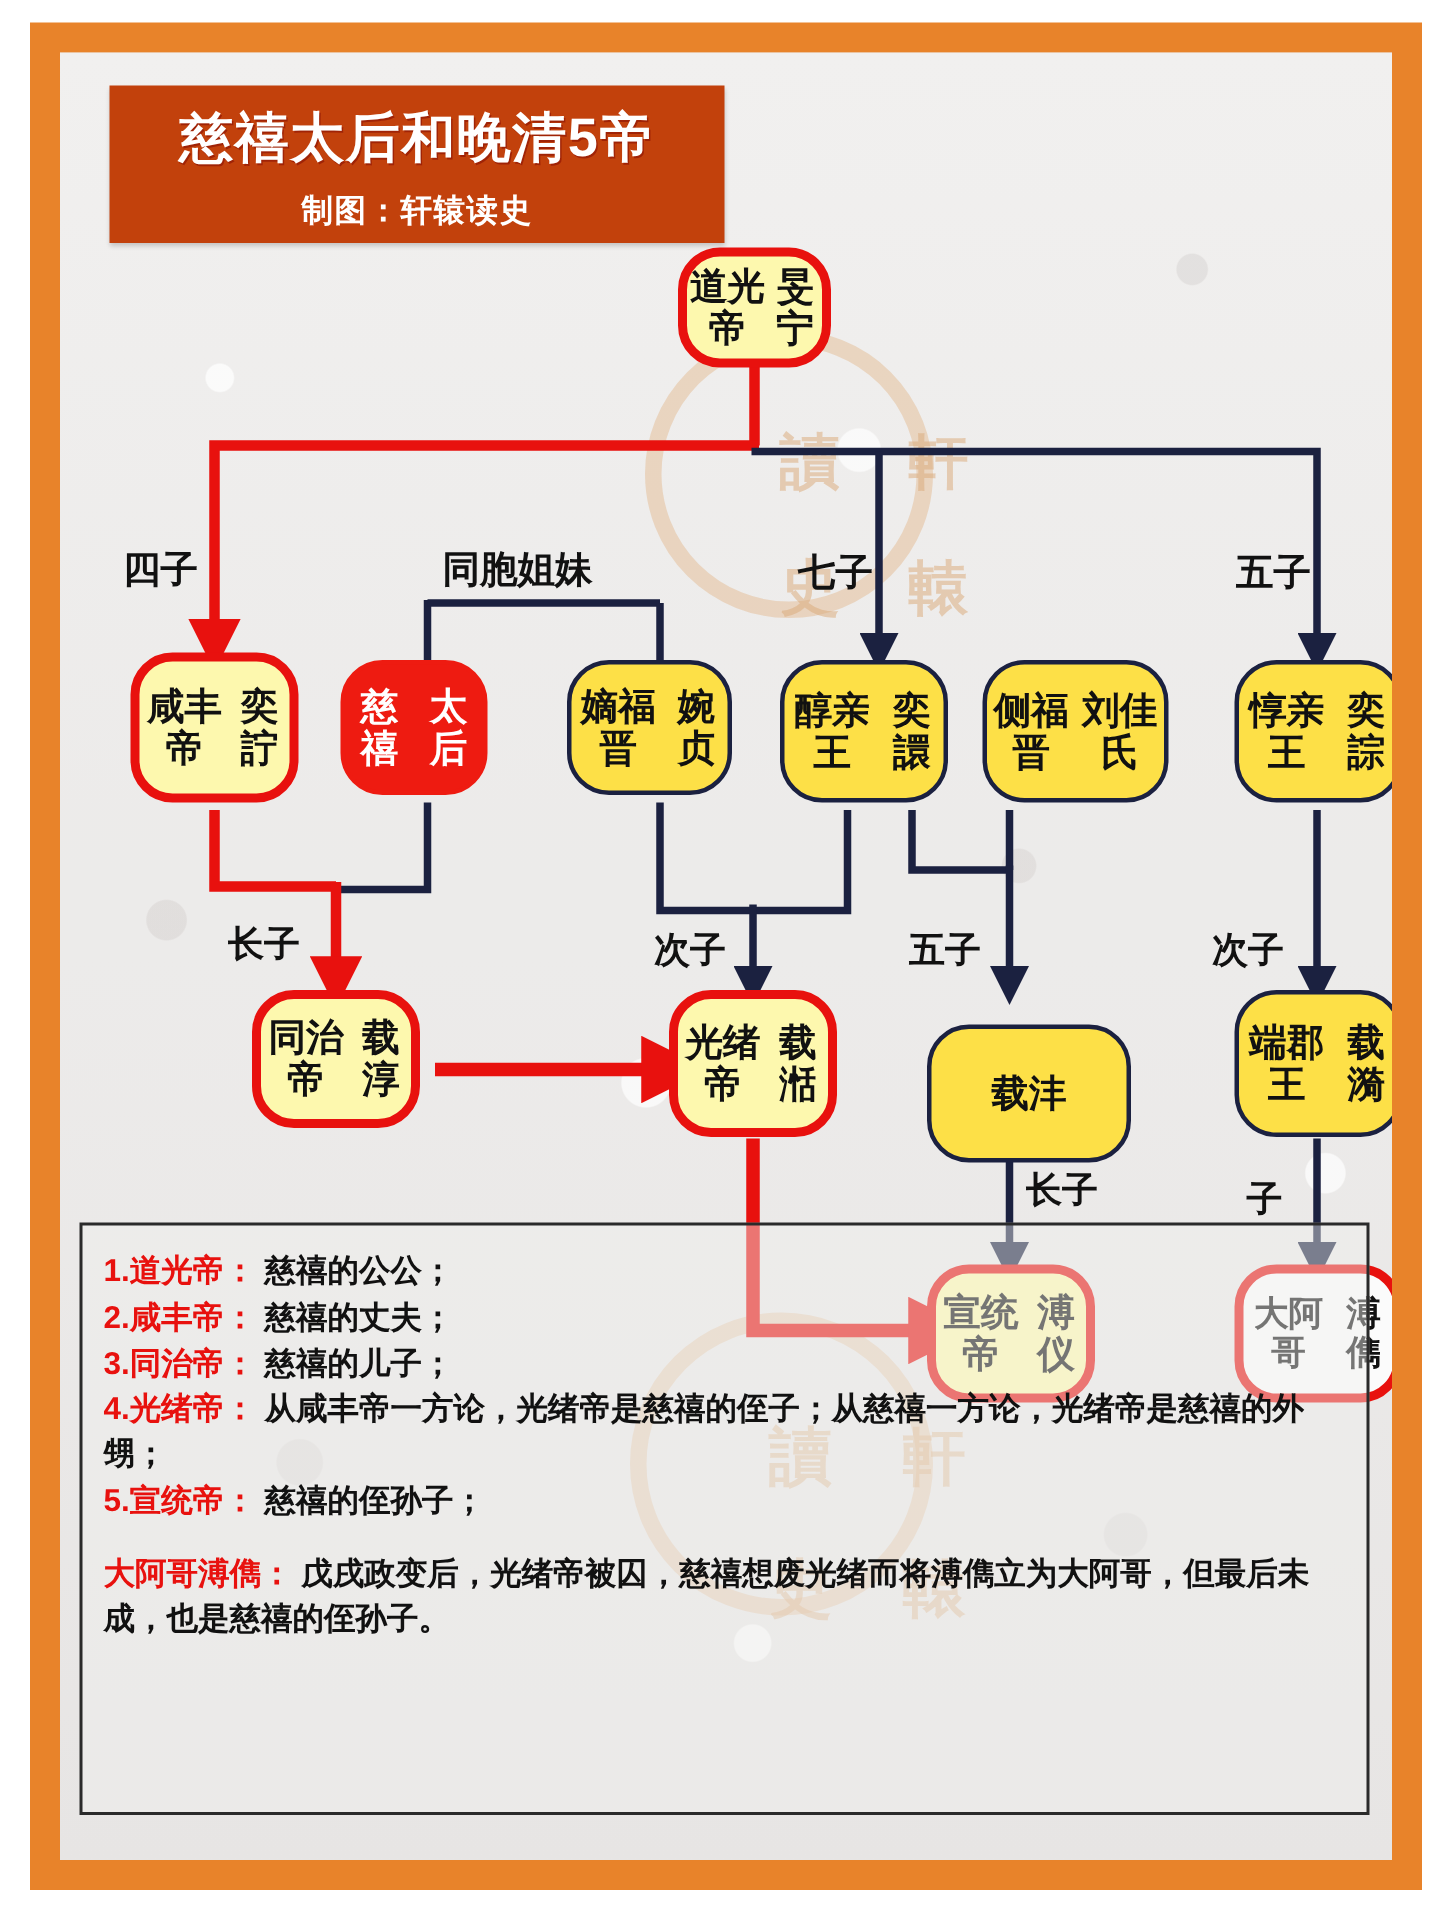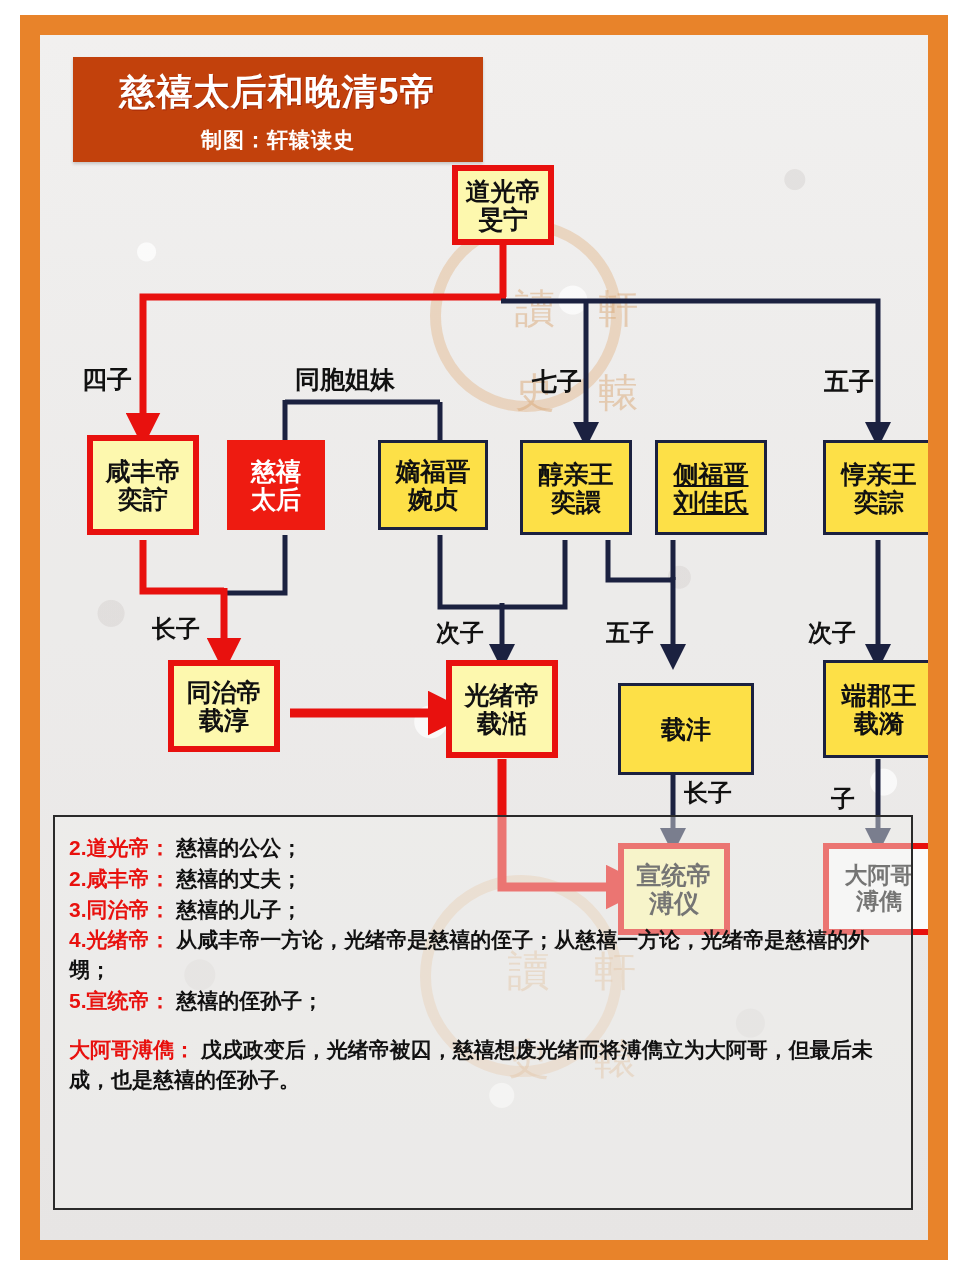--- a/index.html
+++ b/index.html
@@ -43,21 +43,21 @@
     opacity:.9;pointer-events:none;
   }
   
   .wm{position:absolute;pointer-events:none;user-select:none;}
   .wm-ring{
     border-radius:50%;
     border:11px solid rgba(226,176,126,.40);
   }
   .wm-chars{
     color:rgba(219,170,122,.52);
-    font-weight:400;
+    font-weight:700;
     font-family:"DejaVu Serif","Liberation Serif",serif;
     line-height:1.05;
     letter-spacing:6px;
     white-space:pre;
     text-align:center;
   }
   
   #banner{
     position:absolute;left:33px;top:22px;
     width:410px;height:105px;
@@ -72,25 +72,26 @@
   }
   #banner .t2{
     color:#fff;font-size:21px;font-weight:700;
     text-align:center;margin-top:9px;letter-spacing:1px;
   }
   
   #wires{position:absolute;left:0;top:0;width:888px;height:1205px;z-index:2;}
   
   .node{
     position:absolute;z-index:4;
-    display:flex;flex-direction:column;
+    display:flex;
     align-items:center;justify-content:center;
     box-sizing:border-box;
     font-weight:700;line-height:1.12;
     text-align:center;
+    border-radius:28px;
   }
   .node span{display:block;}
   .n-yellow{background:#FDF8AE;border:6px solid #E8110E;color:#111;}
   .n-red{background:#EE1B11;border:3px solid #EE1B11;color:#fff;}
   .n-white{background:#fde047;border:3px solid #1B2140;color:#111;}
   .n-whitered{background:#FBFBFB;border:6px solid #E8110E;color:#111;}
   
   .elabel{
     position:absolute;z-index:5;
     font-weight:700;color:#111;
@@ -199,21 +200,21 @@
   <div class="node n-white" style="left:338px;top:405px;width:110px;height:90px;font-size:25px;">
     <span>嫡福晋</span>
     <span>婉贞</span>
   </div>
 
   <div class="node n-white" style="left:480px;top:405px;width:112px;height:95px;font-size:25px;">
     <span>醇亲王</span>
     <span>奕譞</span>
   </div>
 
-  <div class="node n-white" style="left:615px;top:405px;width:112px;height:95px;font-size:25px;text-decoration:underline;">
+  <div class="node n-white" style="left:615px;top:405px;width:124px;height:95px;font-size:25px;">
     <span>侧福晋</span>
     <span>刘佳氏</span>
   </div>
 
   <div class="node n-white" style="left:783px;top:405px;width:112px;height:95px;font-size:25px;">
     <span>惇亲王</span>
     <span>奕誴</span>
   </div>
 
   <div class="node n-yellow" style="left:128px;top:625px;width:112px;height:92px;font-size:25px;">
@@ -260,21 +261,21 @@
   <div class="elabel" style="left:566px;top:582px;font-size:24px;">五子</div>
 
   <div class="elabel" style="left:768px;top:582px;font-size:24px;">次子</div>
 
   <div class="elabel" style="left:644px;top:742px;font-size:24px;">长子</div>
 
   <div class="elabel" style="left:791px;top:748px;font-size:24px;">子</div>
 
   <div id="legend">
     <div class="ln">
-      <span class="k">2.道光帝：</span>&nbsp;<span>慈禧的公公；</span>
+      <span class="k">1.道光帝：</span>&nbsp;<span>慈禧的公公；</span>
     </div>
     <div class="ln">
       <span class="k">2.咸丰帝：</span>&nbsp;<span>慈禧的丈夫；</span>
     </div>
     <div class="ln">
       <span class="k">3.同治帝：</span>&nbsp;<span>慈禧的儿子；</span>
     </div>
     <div class="ln">
       <span class="k">4.光绪帝：</span>&nbsp;<span>从咸丰帝一方论，光绪帝是慈禧的侄子；从慈禧一方论，光绪帝是慈禧的外甥；</span>
     </div>

